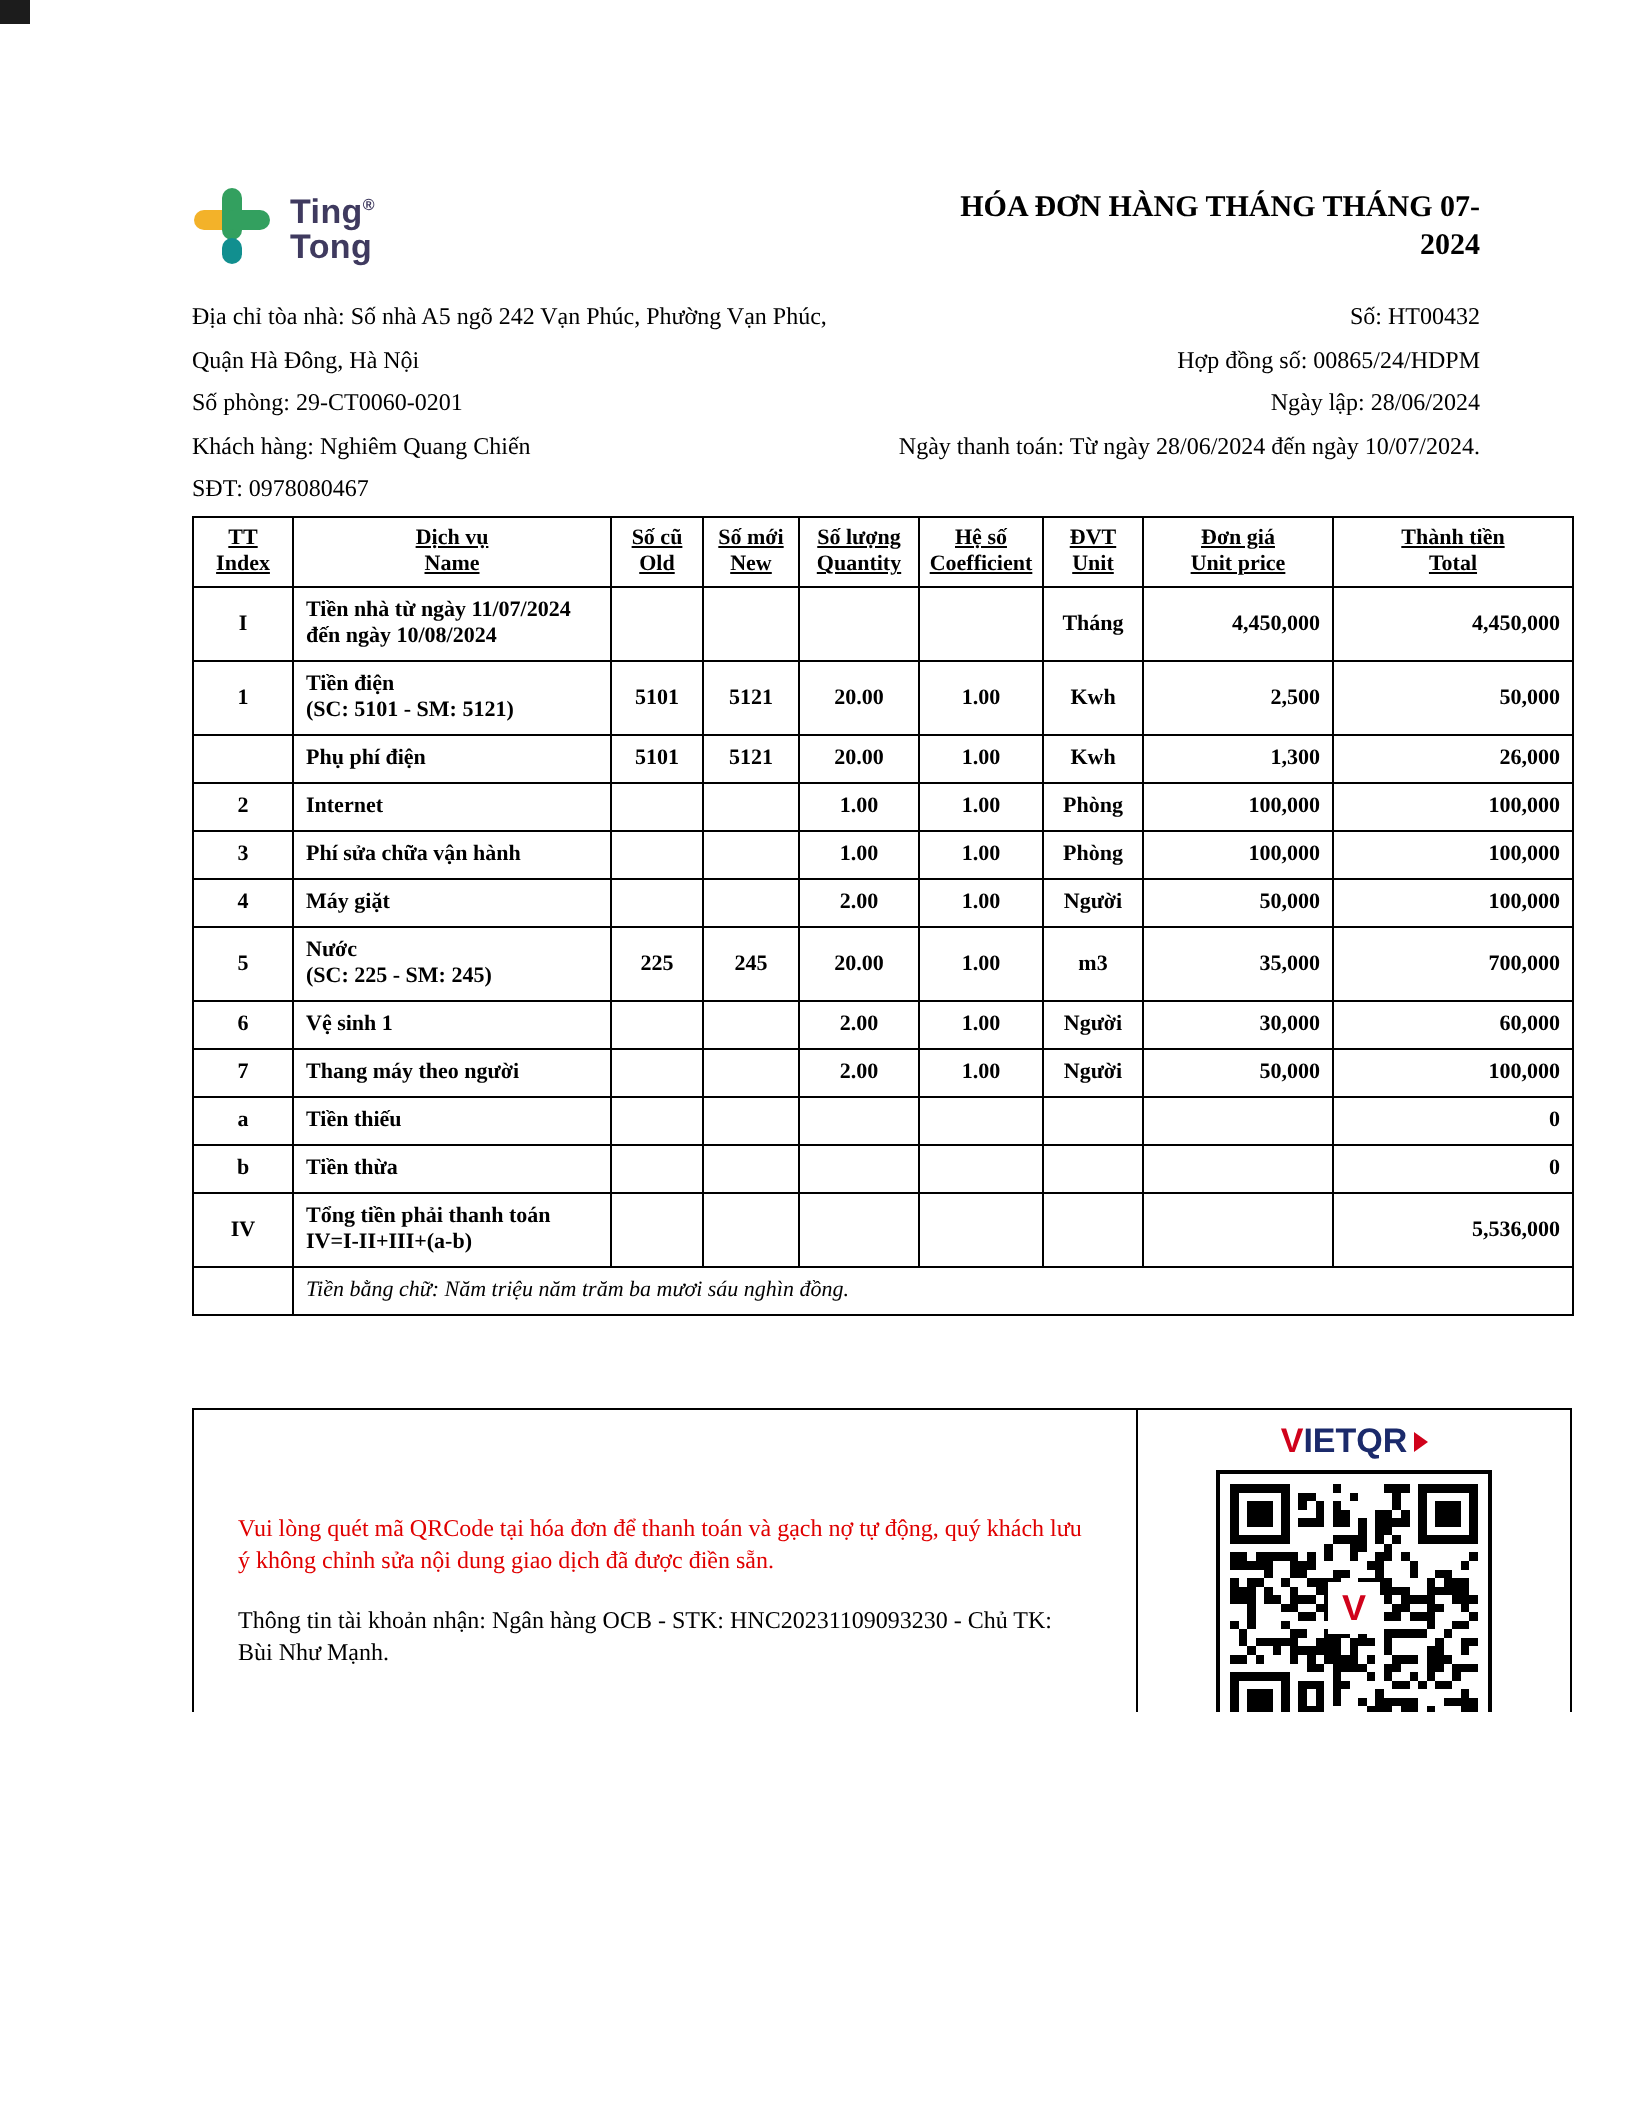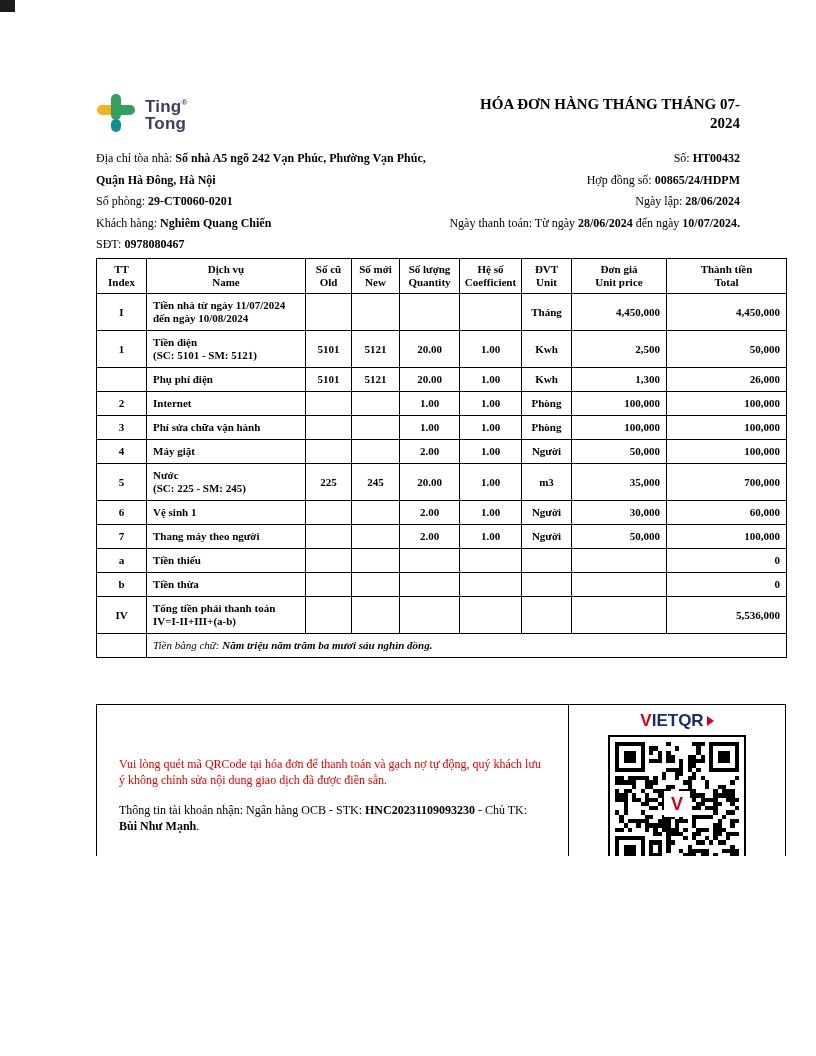--- a/index.html
+++ b/index.html
@@ -2,21 +2,21 @@
 <html><head>
 <meta charset="utf-8">
 <style>
   * { margin:0; padding:0; box-sizing:border-box; }
   html,body { background:#fff; }
   .page {
     position:relative; width:816px; height:856px; margin:0 auto;
     background:#fff; color:#000;
     font-family:"Liberation Serif", serif; overflow:hidden;
   }
-  .b { font-weight:bold; }
+  .b { font-weight:normal; }
   .it { font-style:italic; }
   .corner-mark { position:absolute; left:0; top:0; width:15px; height:12px; background:#1c1c1c; }
 
   
   .logo { position:absolute; left:95px; top:92px; display:flex; align-items:center; gap:8px; }
   .logo-icon { display:block; }
   .logo-text { font-family:"Liberation Sans", sans-serif; font-weight:bold; color:#3f3a5f;
                font-size:17px; line-height:17px; letter-spacing:.2px; }
   .logo-text sup { font-size:8px; vertical-align:super; }
 
@@ -26,21 +26,21 @@
 
   
   .info { position:absolute; left:96px; top:151px; width:644px; font-size:12px; }
   .info-line { display:flex; justify-content:space-between; align-items:baseline; height:21.6px; white-space:nowrap; }
 
   
   .inv-table { position:absolute; left:96px; top:258px; width:690px;
                border-collapse:collapse; table-layout:fixed; }
   .inv-table th, .inv-table td { border:1px solid #000; font-size:11px; line-height:13px;
                vertical-align:middle; padding:5px 3px; overflow:hidden; }
-  .inv-table th { font-weight:bold; text-align:center; padding:4px 2px; }
+  .inv-table th { font-weight:bold; text-align:center; padding:4px 2px;text-decoration:underline; }
   .inv-table td { font-weight:bold; }
   .a-c { text-align:center; }
   .a-l { text-align:left; padding-left:6px !important; }
   .a-r { text-align:right; padding-right:6px !important; }
   .words-cell { text-align:left; padding-left:6px !important; font-weight:normal !important; }
 
   
   .payment { position:absolute; left:96px; top:704px; width:690px; height:202px;
              border:1px solid #000; display:flex; }
   .pay-left { width:472px; min-width:472px; border-right:1px solid #000; padding:52px 26px 0 22px; }

